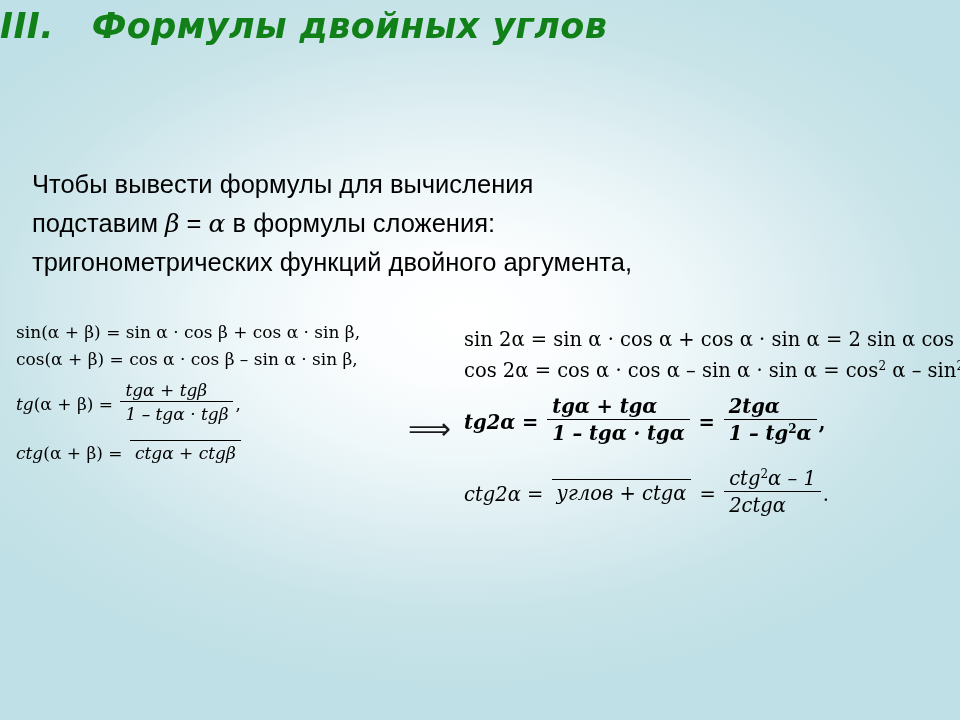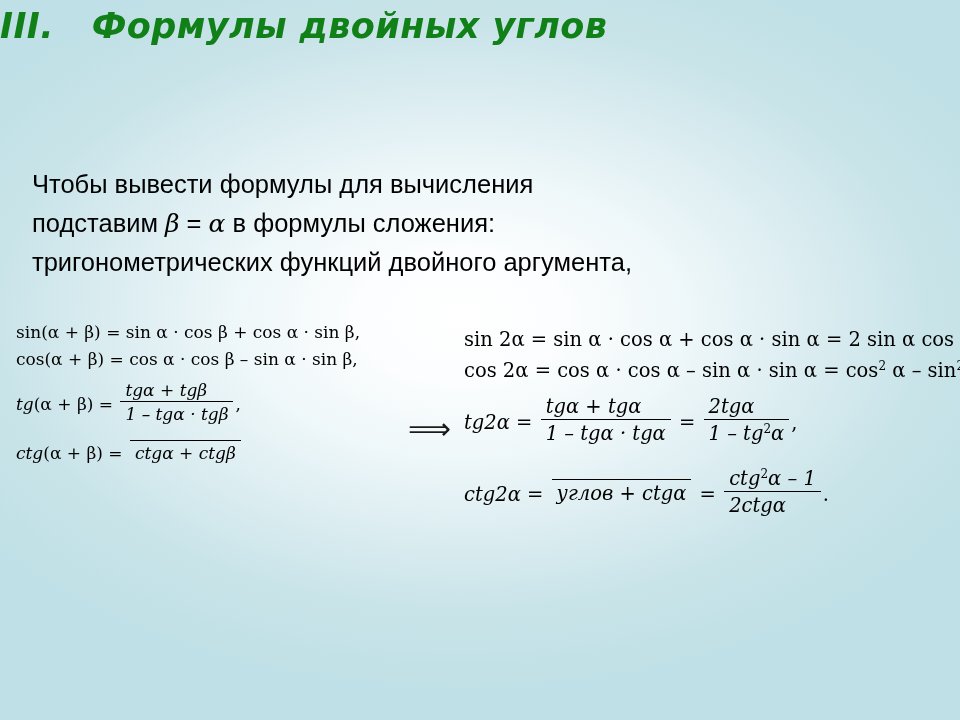--- a/index.html
+++ b/index.html
@@ -119,21 +119,21 @@
 
   
   #right-col {
     position: absolute;
     left: 464px;
     top: 328px;
     width: 496px;
     font-size: 19.5px;
   }
   #right-col .row { margin-bottom: 8px; }
-  #right-col .row.g3 { margin-top: 12px; margin-bottom: 14px; }
+  #right-col .row.g3 { margin-top: 12px; margin-bottom: 14px; font-weight: bold; }
   #right-col .row.g4 { margin-top: 2px; }
 </style>
 </head>
 <body>
 
 <div id="slide">
 
   <div id="title">III.   Формулы двойных углов</div>
 
   <div id="intro">

